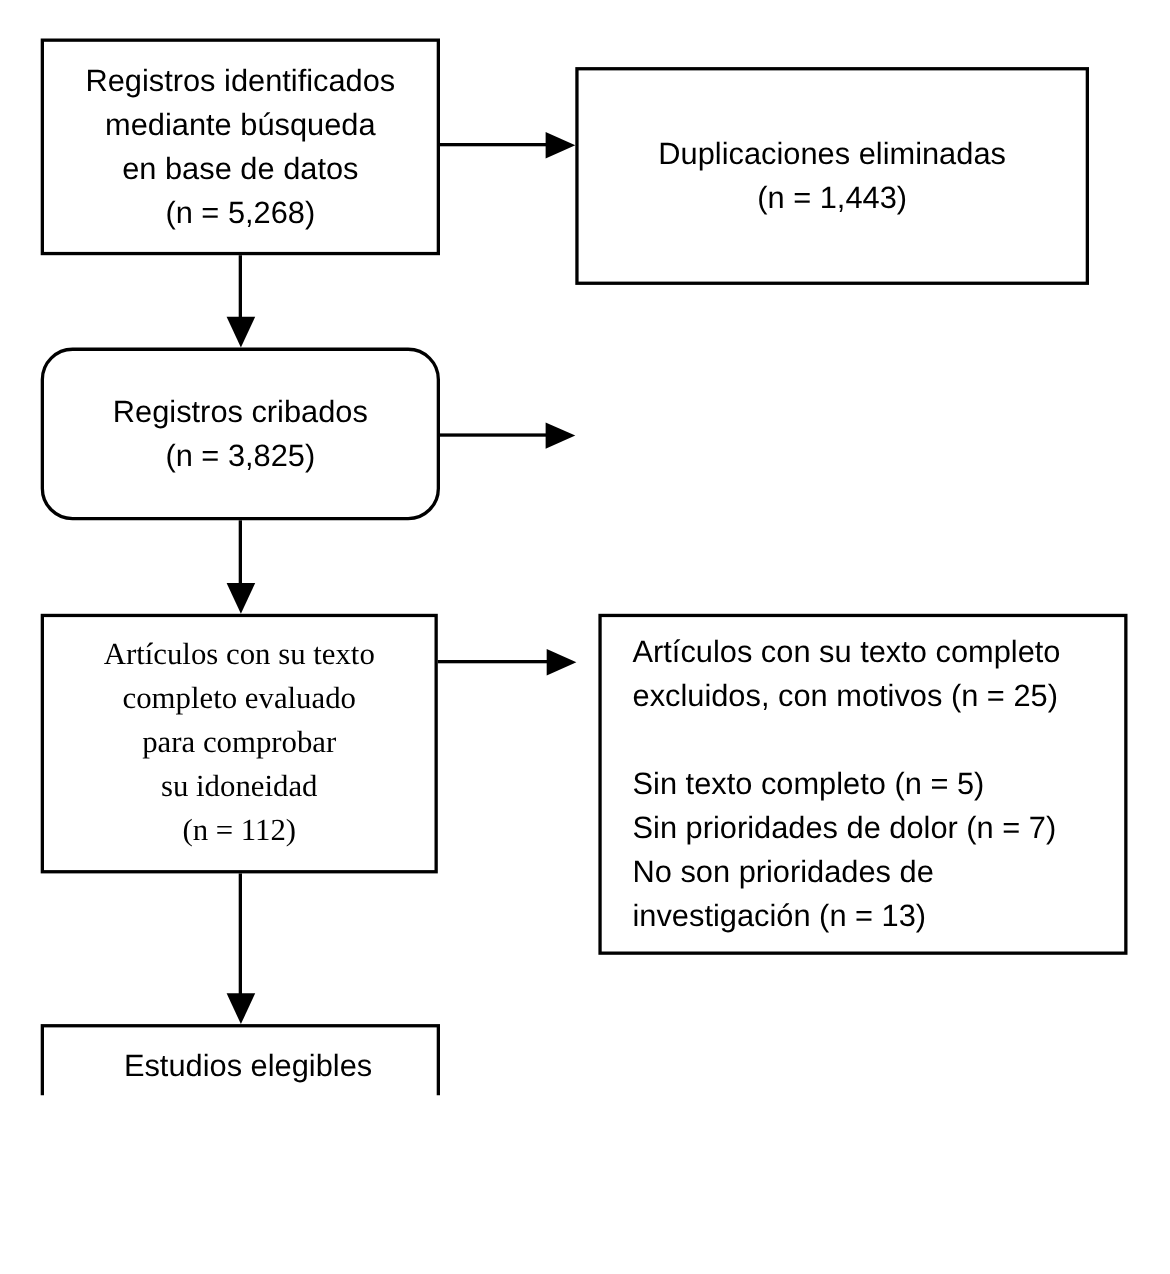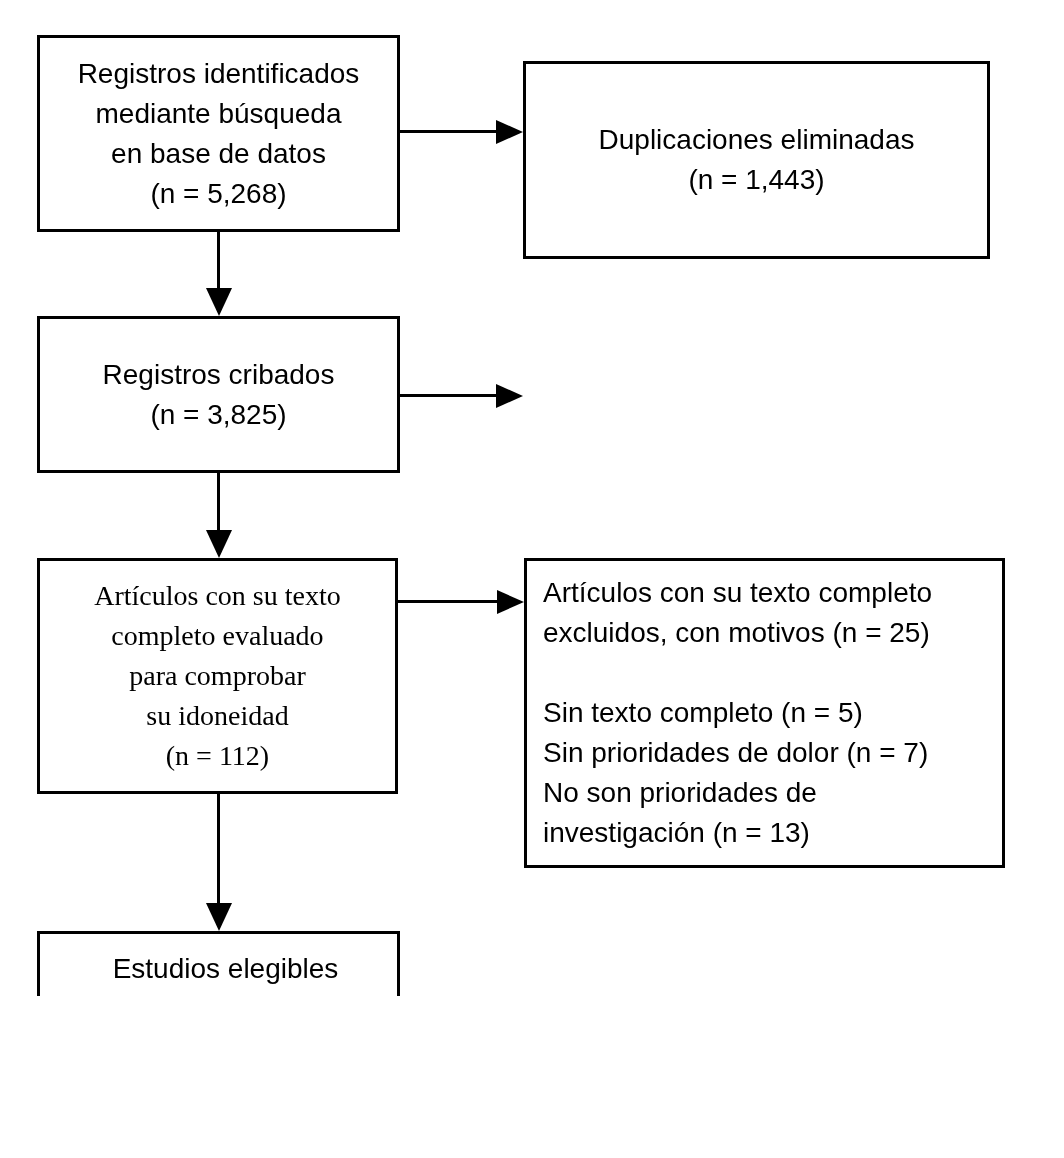--- a/index.html
+++ b/index.html
@@ -27,22 +27,23 @@
   }
   .box-text {
     white-space: pre-line;
     font-size: 28px;
     line-height: 40px;
     text-align: center;
     color: #000000;
   }
   .box.align-left {
     justify-content: flex-start;
-    padding-left: 16px;
+    padding-left: 28px;
     padding-right: 6px;
+    margin-left: 20px;
   }
   .box.align-left .box-text {
     text-align: left;
   }
   .shaft-h {
     position: absolute;
     height: 3px;
     background: #000000;
   }
   .shaft-v {
@@ -72,21 +73,21 @@
 
 <div class="canvas">
 
   <div class="box" style="left:37px; top:35px; width:363px; height:197px;">
     <div class="box-text">Registros identificados
 mediante búsqueda
 en base de datos
 (n = 5,268)</div>
   </div>
 
-  <div class="box" style="left:37px; top:316px; width:363px; height:157px;">
+  <div class="box" style="left:37px; top:316px; width:363px; height:157px;border-radius:29px;">
     <div class="box-text">Registros cribados
 (n = 3,825)</div>
   </div>
 
   <div class="box" style="left:37px; top:558px; width:361px; height:236px;font-family:Liberation Serif, serif;">
     <div class="box-text">Artículos con su texto
 completo evaluado
 para comprobar
 su idoneidad
 (n = 112)</div>

